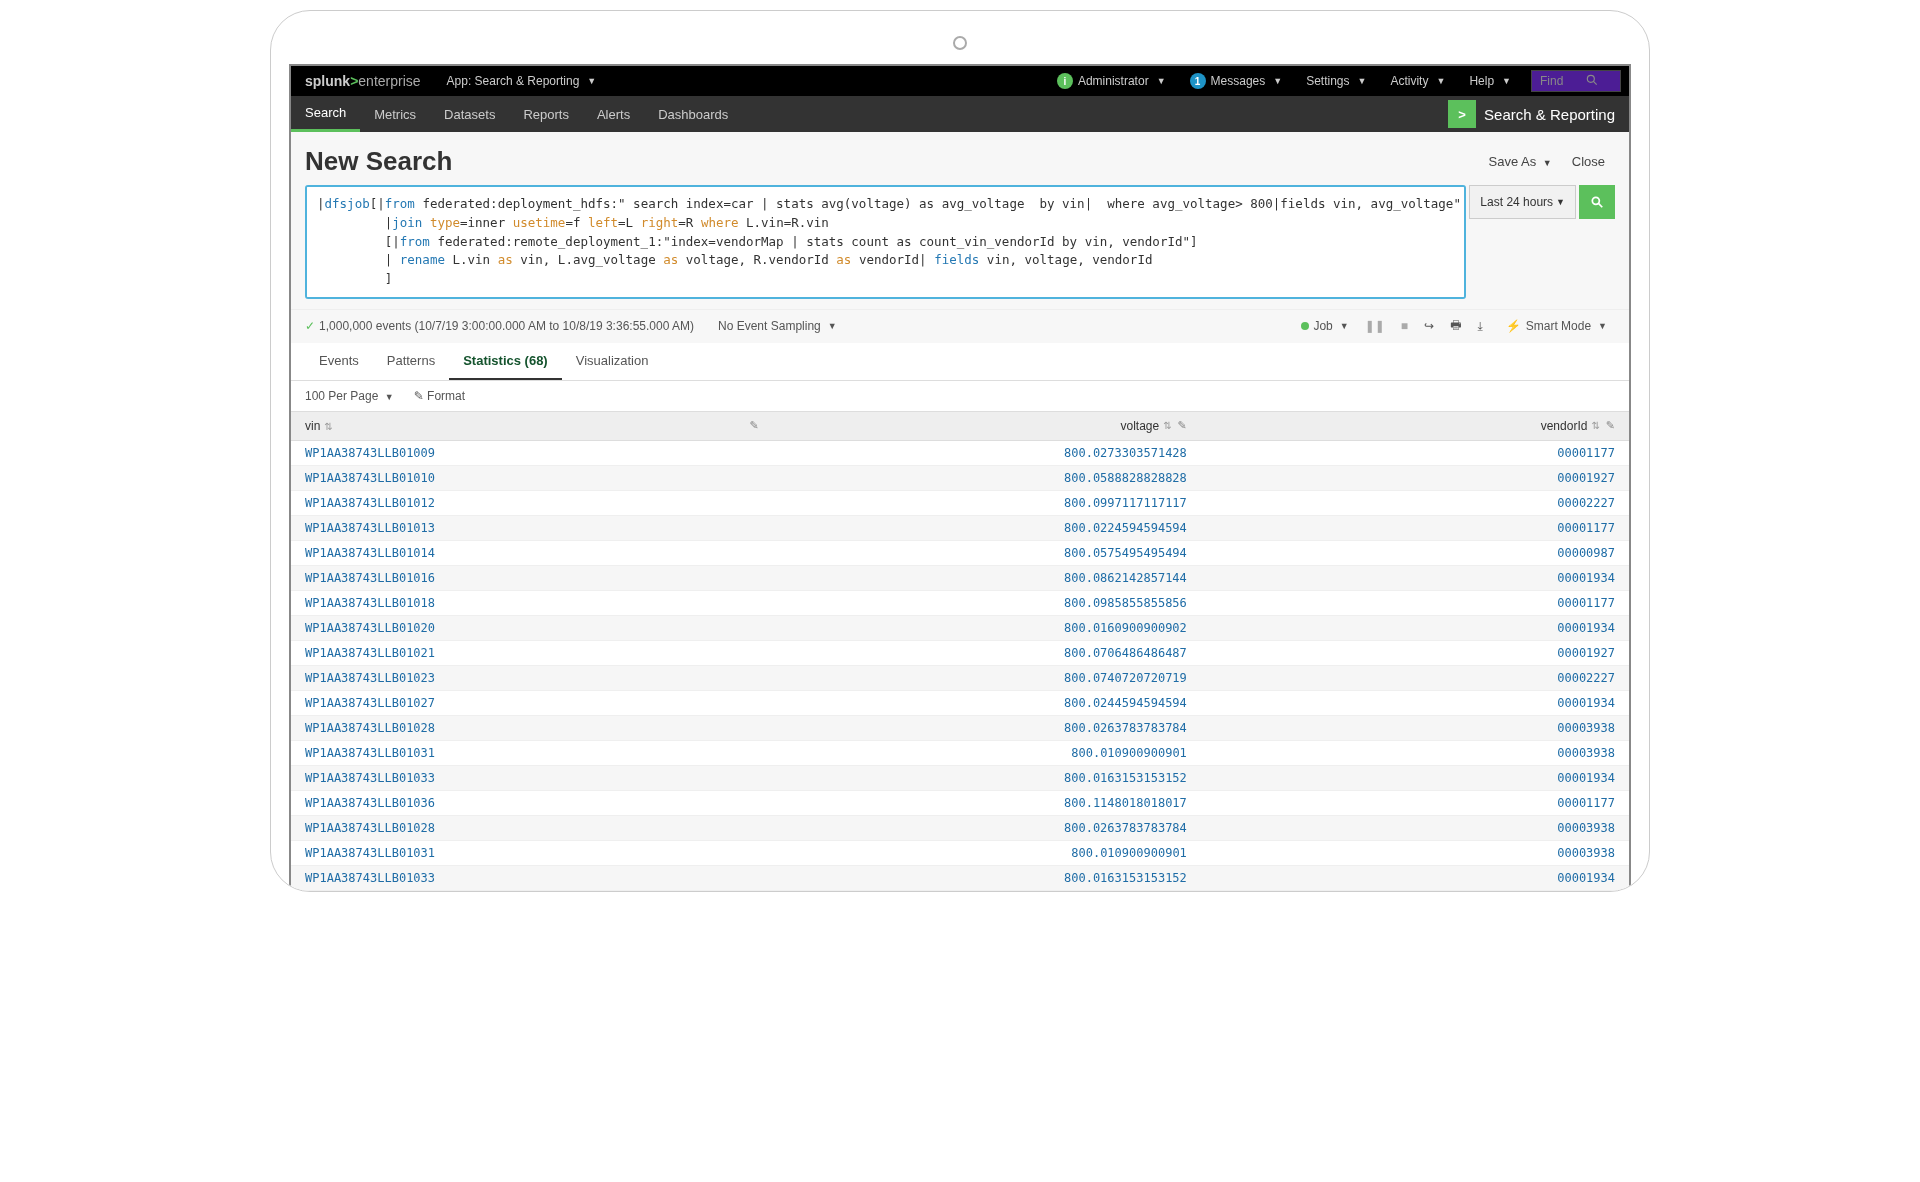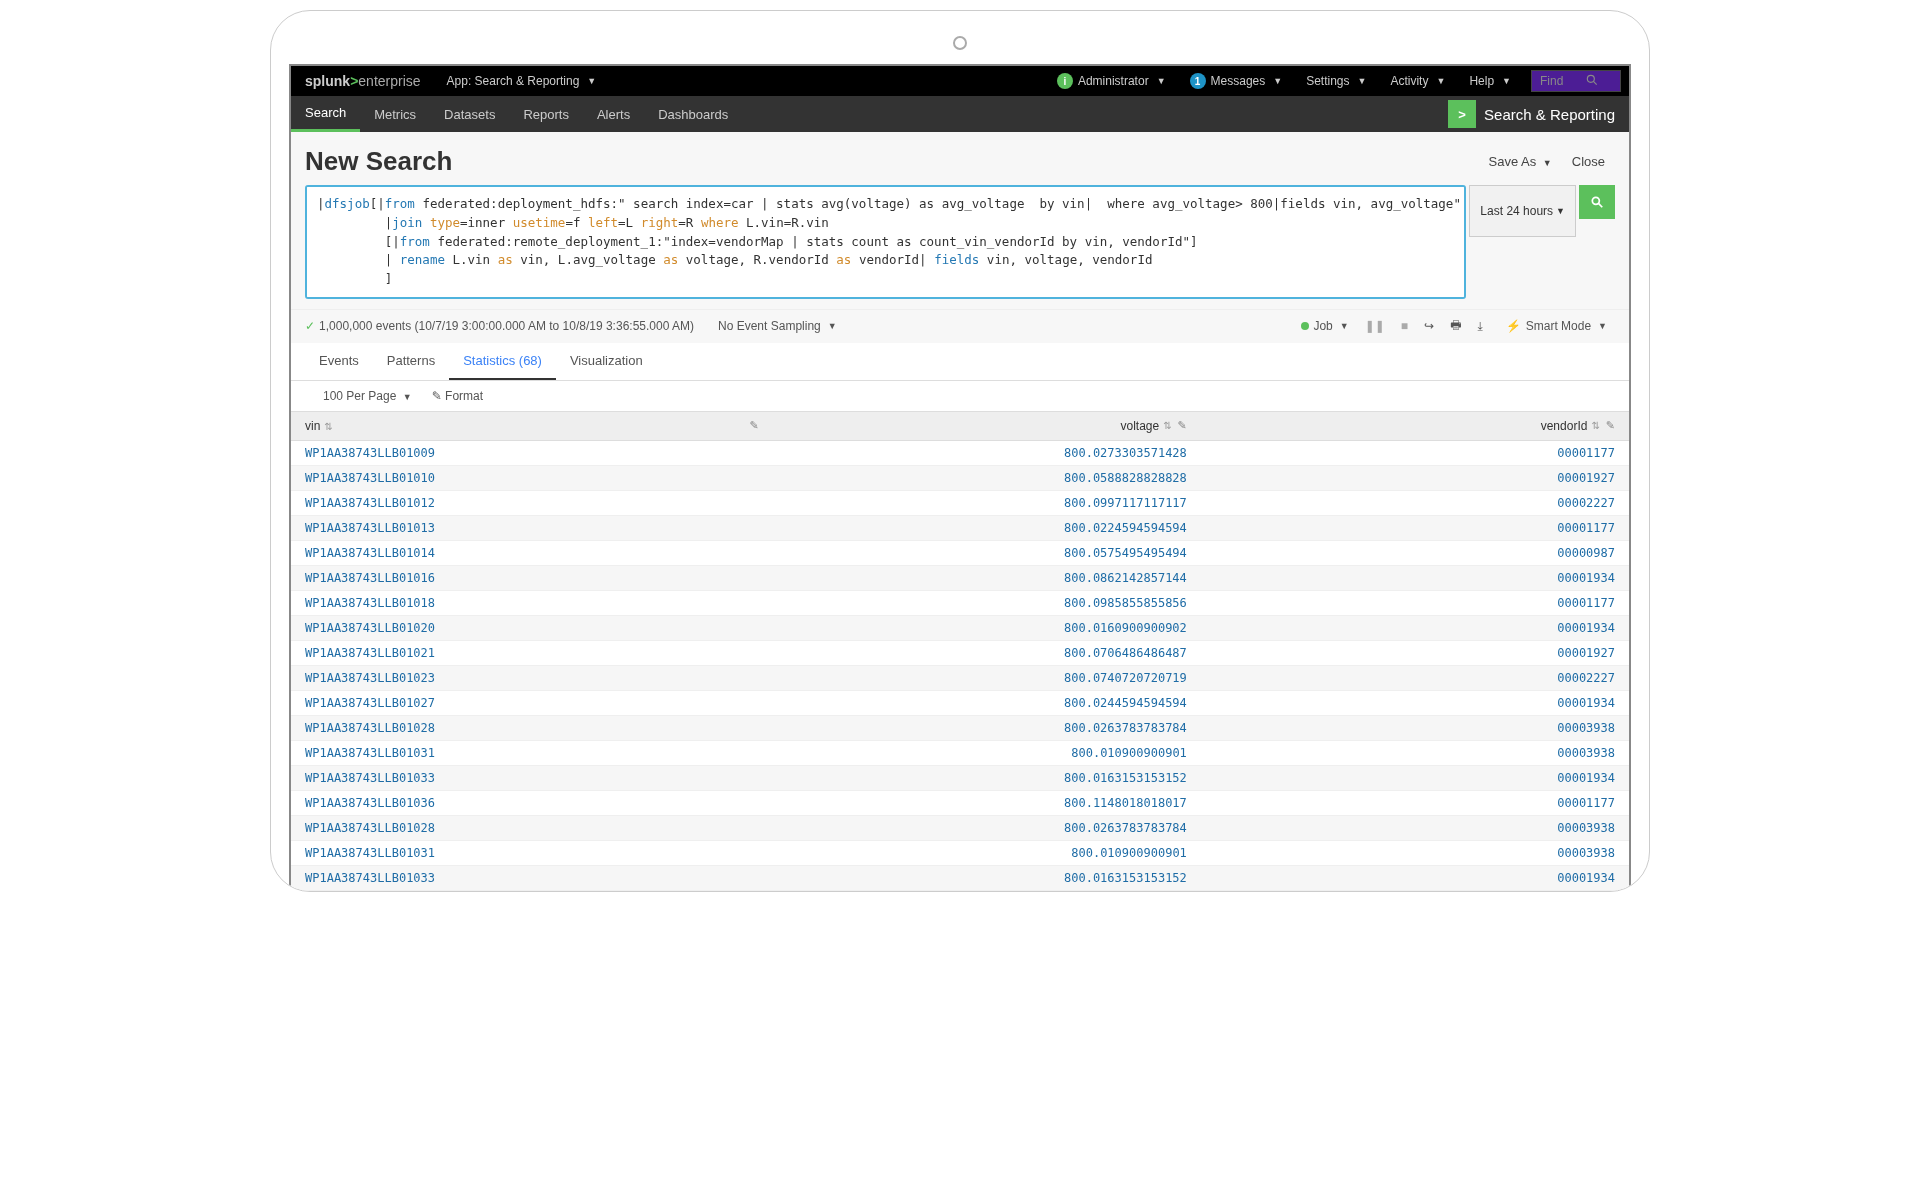--- a/index.html
+++ b/index.html
@@ -31,41 +31,41 @@
 
 .page-header { display: flex; align-items: center; padding: 14px 14px 8px; background: #f7f7f7; }
 .page-title { font-size: 26px; font-weight: 600; color: #333; }
 .hdr-spacer { flex: 1; }
 .hdr-link { color: #444; font-size: 13px; padding: 0 10px; cursor: pointer; }
 
 
 .search-area { padding: 0 14px 10px; background: #f7f7f7; }
 .search-row { display: flex; gap: 3px; }
 .search-input { flex: 1; border: 2px solid #4fb3dd; border-radius: 3px; background: #fff; padding: 8px 10px; min-height: 90px; font-family: Consolas, Monaco, monospace; font-size: 12.5px; line-height: 1.5; white-space: pre; overflow: auto; }
-.time-picker { border: 1px solid #ccc; background: #f1f1f1; padding: 6px 10px; height: 52px; display: flex; align-items: center; cursor: pointer; font-size: 12px; }
+.time-picker { border: 1px solid #ccc; background: #f1f1f1; padding: 6px 10px; height: 34px; display: flex; align-items: center; cursor: pointer; font-size: 12px; }
 .search-btn { background: #5cc05c; width: 36px; height: 34px; display: flex; align-items: center; justify-content: center; cursor: pointer; color: #fff; }
 .kw-cmd { color: #2478b3; }
 .kw-op { color: #d18b2c; }
 
 
 .info-bar { display: flex; align-items: center; padding: 6px 14px; font-size: 12px; color: #555; background: #f7f7f7; border-top:1px solid #eee; }
 .info-bar .check { color: #5cc05c; margin-right: 4px; }
 .info-spacer { flex: 1; }
 .info-item { padding: 0 8px; cursor: pointer; color: #555; display: inline-flex; align-items: center; gap: 4px;}
 .dot-green { width: 8px; height: 8px; background: #5cc05c; border-radius: 50%; display: inline-block; }
 .icon-gray { color: #aaa; }
 .lightning { color: #333; }
 
 
 .result-tabs { display: flex; padding: 0 14px; border-bottom: 1px solid #ddd; background: #fff; }
 .result-tab { padding: 10px 14px; font-size: 13px; color: #555; cursor: pointer; }
-.result-tab.active { color: #3b82f6; border-bottom: 2px solid #333; font-weight: 400; }
-
-
-.controls-row { display: flex; padding: 8px 32px; gap: 20px; align-items: center; font-size: 12px; color: #555; }
+.result-tab.active { color: #14532d; border-bottom: 2px solid #333; font-weight: 700; }
+
+
+.controls-row { display: flex; padding: 8px 14px; gap: 20px; align-items: center; font-size: 12px; color: #555; }
 
 
 table.results { width: 100%; border-collapse: collapse; font-size: 12px; }
 table.results thead th { background: #eee; border-top: 1px solid #ddd; border-bottom: 1px solid #ddd; padding: 7px 14px; font-weight: normal; color: #333; text-align: left; }
 table.results thead th.right, table.results td.right { text-align: right; }
 table.results tbody tr:nth-child(even) { background: #f6f6f6; }
 table.results td { padding: 5px 14px; font-family: Consolas, Monaco, monospace; color: #1e6ca6; border-bottom: 1px solid #efefef; }
 .sort-arrows { color: #999; font-size: 10px; margin-left: 4px; }
 .edit-pencil { color: #888; font-size: 11px; margin-left: 6px; }
 .th-flex { display: flex; align-items: center; }

